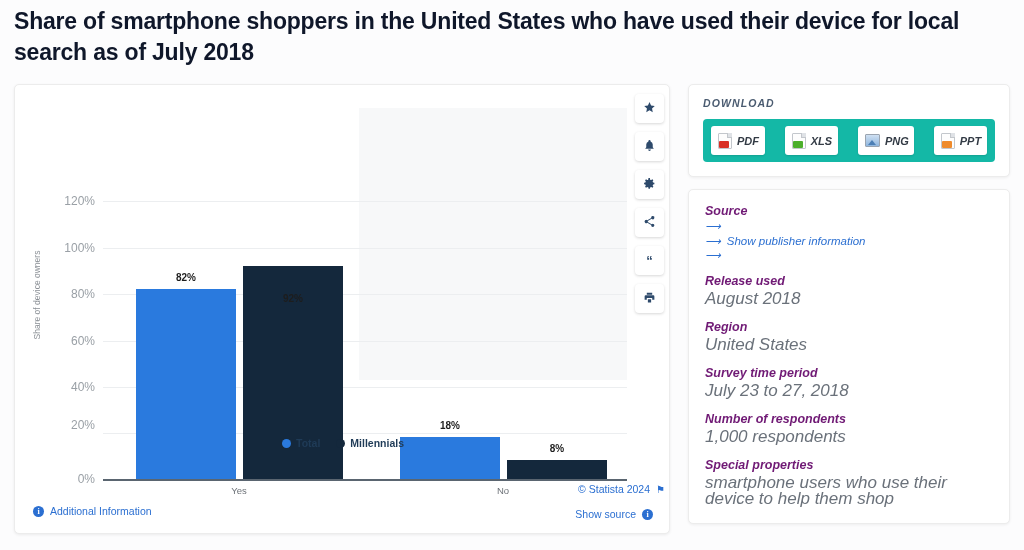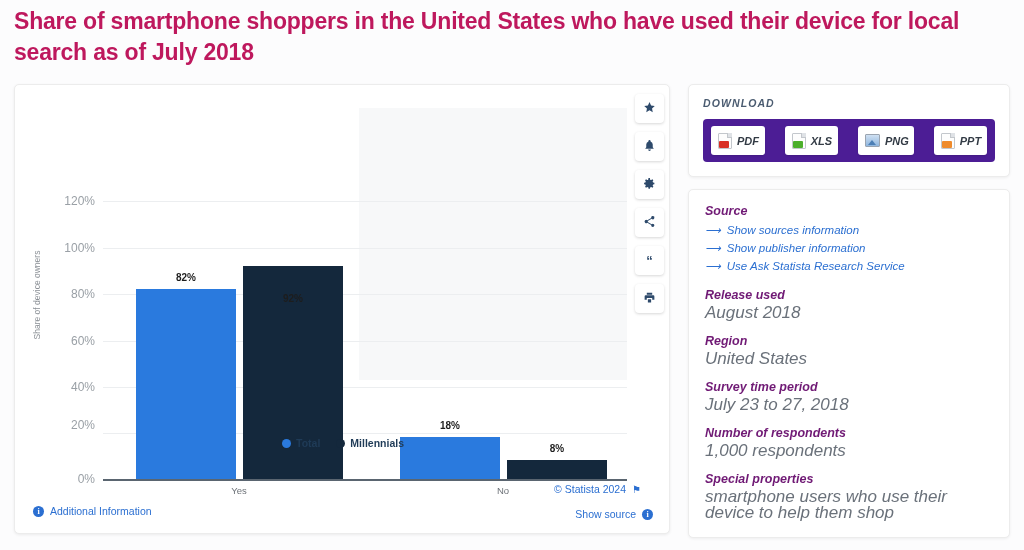--- a/index.html
+++ b/index.html
@@ -8,21 +8,21 @@
     background: #ffffff;
     font-family: "Liberation Sans", sans-serif;
     overflow: hidden;
   }
   #page { position: relative; width: 1024px; height: 550px; background: #fcfcfd; }
 
   
   #title {
     position: absolute; left: 14px; top: 6px; width: 985px;
     font-size: 23px; font-weight: bold; line-height: 31px;
-    color: #be185d; letter-spacing: -0.2px;
+    color: #0f172a; letter-spacing: -0.2px;
   }
 
   
   #chart-card {
     position: absolute; left: 14px; top: 84px;
     width: 656px; height: 450px;
     background: #ffffff; border-radius: 5px;
     border: 1px solid #ececec;
     box-shadow: 0 1px 3px rgba(0,0,0,.07);
     overflow: hidden;
@@ -81,21 +81,21 @@
     display: flex; align-items: center; gap: 6px;
     font-size: 10.5px; color: #2b6fd1;
   }
   .info-circle {
     width: 11px; height: 11px; border-radius: 50%;
     background: #2b6fd1; color: #fff; font-size: 8px; font-weight: bold;
     display: flex; align-items: center; justify-content: center;
     font-family: "Liberation Serif", serif;
   }
   #statista-credit {
-    position: absolute; right: 28px; top: 398px;
+    position: absolute; right: 4px; top: 398px;
     display: flex; align-items: center; gap: 6px;
     font-size: 10.5px; color: #2b6fd1;
   }
   #show-source {
     position: absolute; right: 16px; top: 423px;
     display: flex; align-items: center; gap: 6px;
     font-size: 10.5px; color: #2b6fd1;
   }
 
   
@@ -103,21 +103,21 @@
   .panel {
     background: #ffffff; border-radius: 5px;
     border: 1px solid #ececec; box-shadow: 0 1px 3px rgba(0,0,0,.06); font-style: italic;
   }
   #download-panel { padding: 12px 14px 14px 14px; }
   .panel-heading {
     font-size: 10.5px; font-weight: bold; color: #4a5b70;
     letter-spacing: 1.1px; margin-bottom: 10px;
   }
   #download-row {
-    background: #4c1d95; border-radius: 4px; padding: 7px 8px;
+    background: #14b8a6; border-radius: 4px; padding: 7px 8px;
     display: flex; gap: 20px;
   }
   .dl-btn {
     display: flex; align-items: stretch; height: 29px;
     border-radius: 3px; overflow: hidden;
     box-shadow: 0 1px 2px rgba(0,0,0,.13);
   }
   .dl-main {
     background: #ffffff; display: flex; align-items: center; gap: 5px;
     padding: 0 8px 0 7px;
@@ -332,29 +332,27 @@
         </div>
 
       </div>
     </div>
 
     <div class="panel" id="info-panel">
       <div class="sec-title">Source</div>
 
       <div class="src-link">
         <span class="arrow-ico">⟶</span>
-        <span>Show sources information</span>
       </div>
       <div class="src-link">
         <span class="arrow-ico">⟶</span>
         <span>Show publisher information</span>
       </div>
       <div class="src-link">
         <span class="arrow-ico">⟶</span>
-        <span>Use Ask Statista Research Service</span>
       </div>
 
       <div class="sec-title spaced">Release used</div>
       <div class="sec-value">August 2018</div>
 
       <div class="sec-title spaced">Region</div>
       <div class="sec-value">United States</div>
 
       <div class="sec-title spaced">Survey time period</div>
       <div class="sec-value">July 23 to 27, 2018</div>

